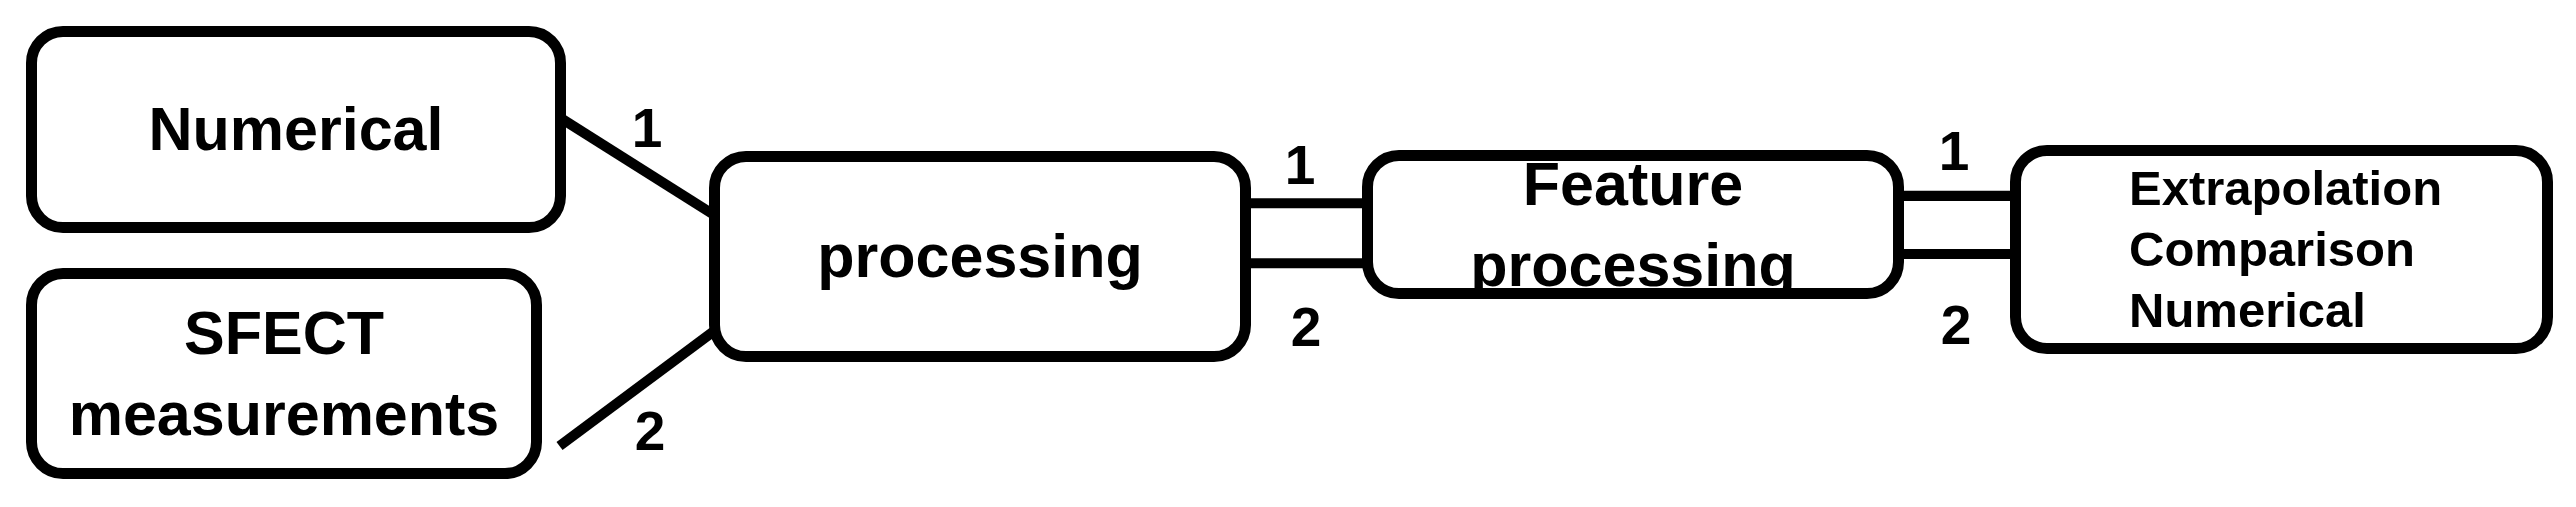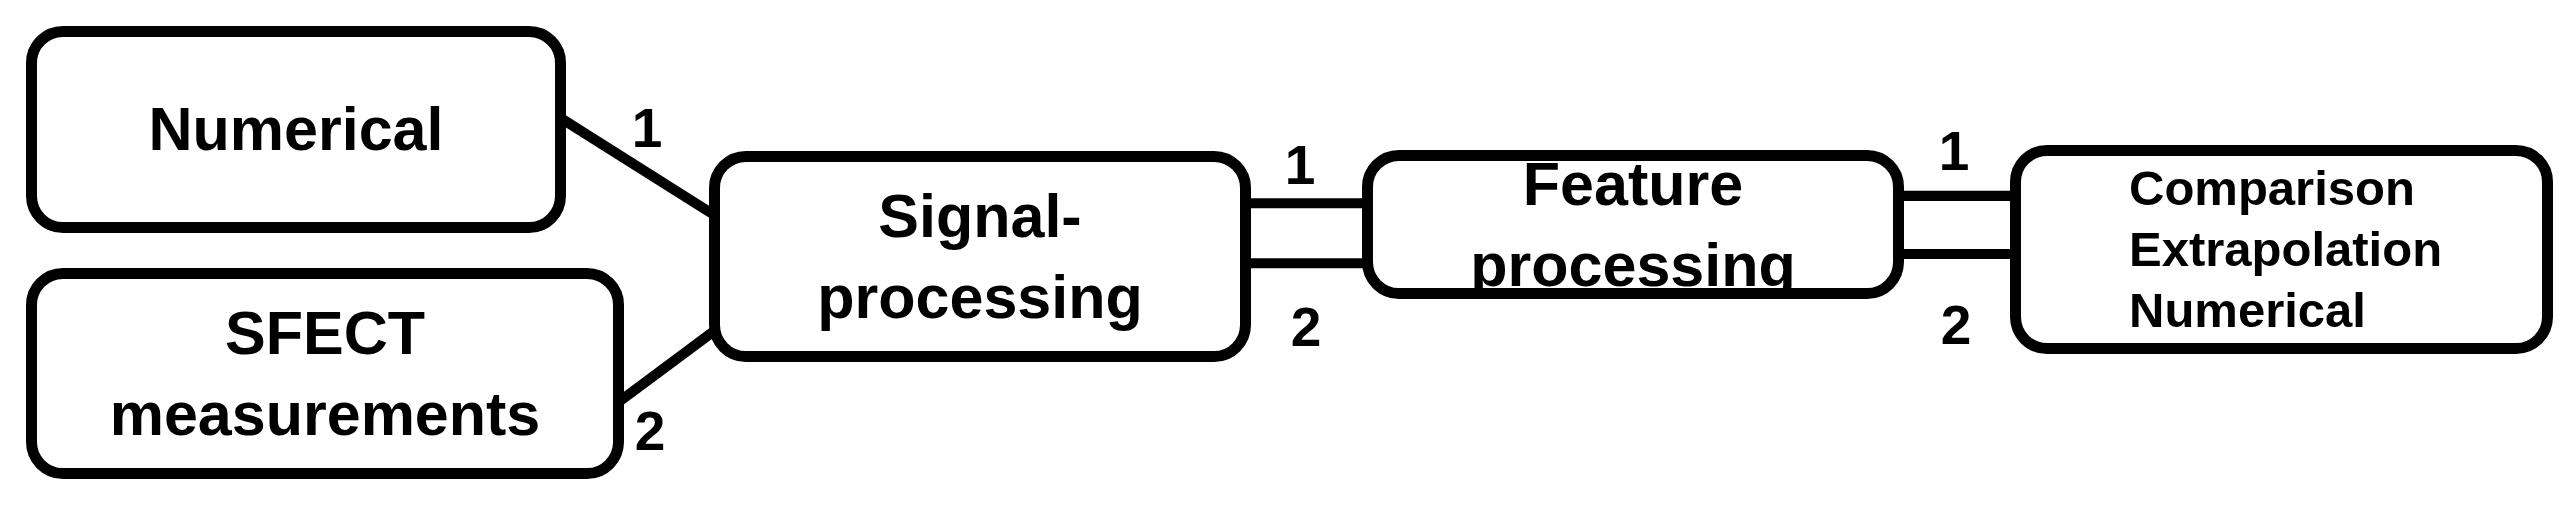--- a/index.html
+++ b/index.html
@@ -36,21 +36,21 @@
     font-weight: bold;
     font-size: 61px;
     line-height: 81px;
     z-index: 2;
   }
   .box .tline {
     display: block;
     white-space: nowrap;
   }
   .box-a { left: 26px;   top: 26px;  width: 540px; height: 207px; }
-  .box-b { left: 26px;   top: 268px; width: 598px; height: 211px; }
+  .box-b { left: 26px;   top: 268px; width: 516px; height: 211px; }
   .box-c { left: 709px;  top: 151px; width: 542px; height: 211px; }
   .box-d { left: 1362px; top: 150px; width: 542px; height: 149px; }
   .box-e {
     left: 2010px; top: 145px; width: 543px; height: 209px;
     align-items: flex-start;
     text-align: left;
     padding-left: 108px;
     font-size: 49px;
     line-height: 61px;
   }
@@ -86,32 +86,31 @@
   <div class="box box-a">
     <span class="tline">Numerical</span>
   </div>
 
   <div class="box box-b">
     <span class="tline">SFECT</span>
     <span class="tline">measurements</span>
   </div>
 
   <div class="box box-c">
-    <span class="tline">Signal-</span>
     <span class="tline">processing</span>
   </div>
 
   <div class="box box-d">
     <span class="tline">Feature</span>
     <span class="tline">processing</span>
   </div>
 
   <div class="box box-e">
+    <span class="tline">Extrapolation</span>
     <span class="tline">Comparison</span>
-    <span class="tline">Extrapolation</span>
     <span class="tline">Numerical</span>
   </div>
 
   <div class="clabel lbl-1a">1</div>
   <div class="clabel lbl-2a">2</div>
   <div class="clabel lbl-1b">1</div>
   <div class="clabel lbl-2b">2</div>
   <div class="clabel lbl-1c">1</div>
   <div class="clabel lbl-2c">2</div>
 

